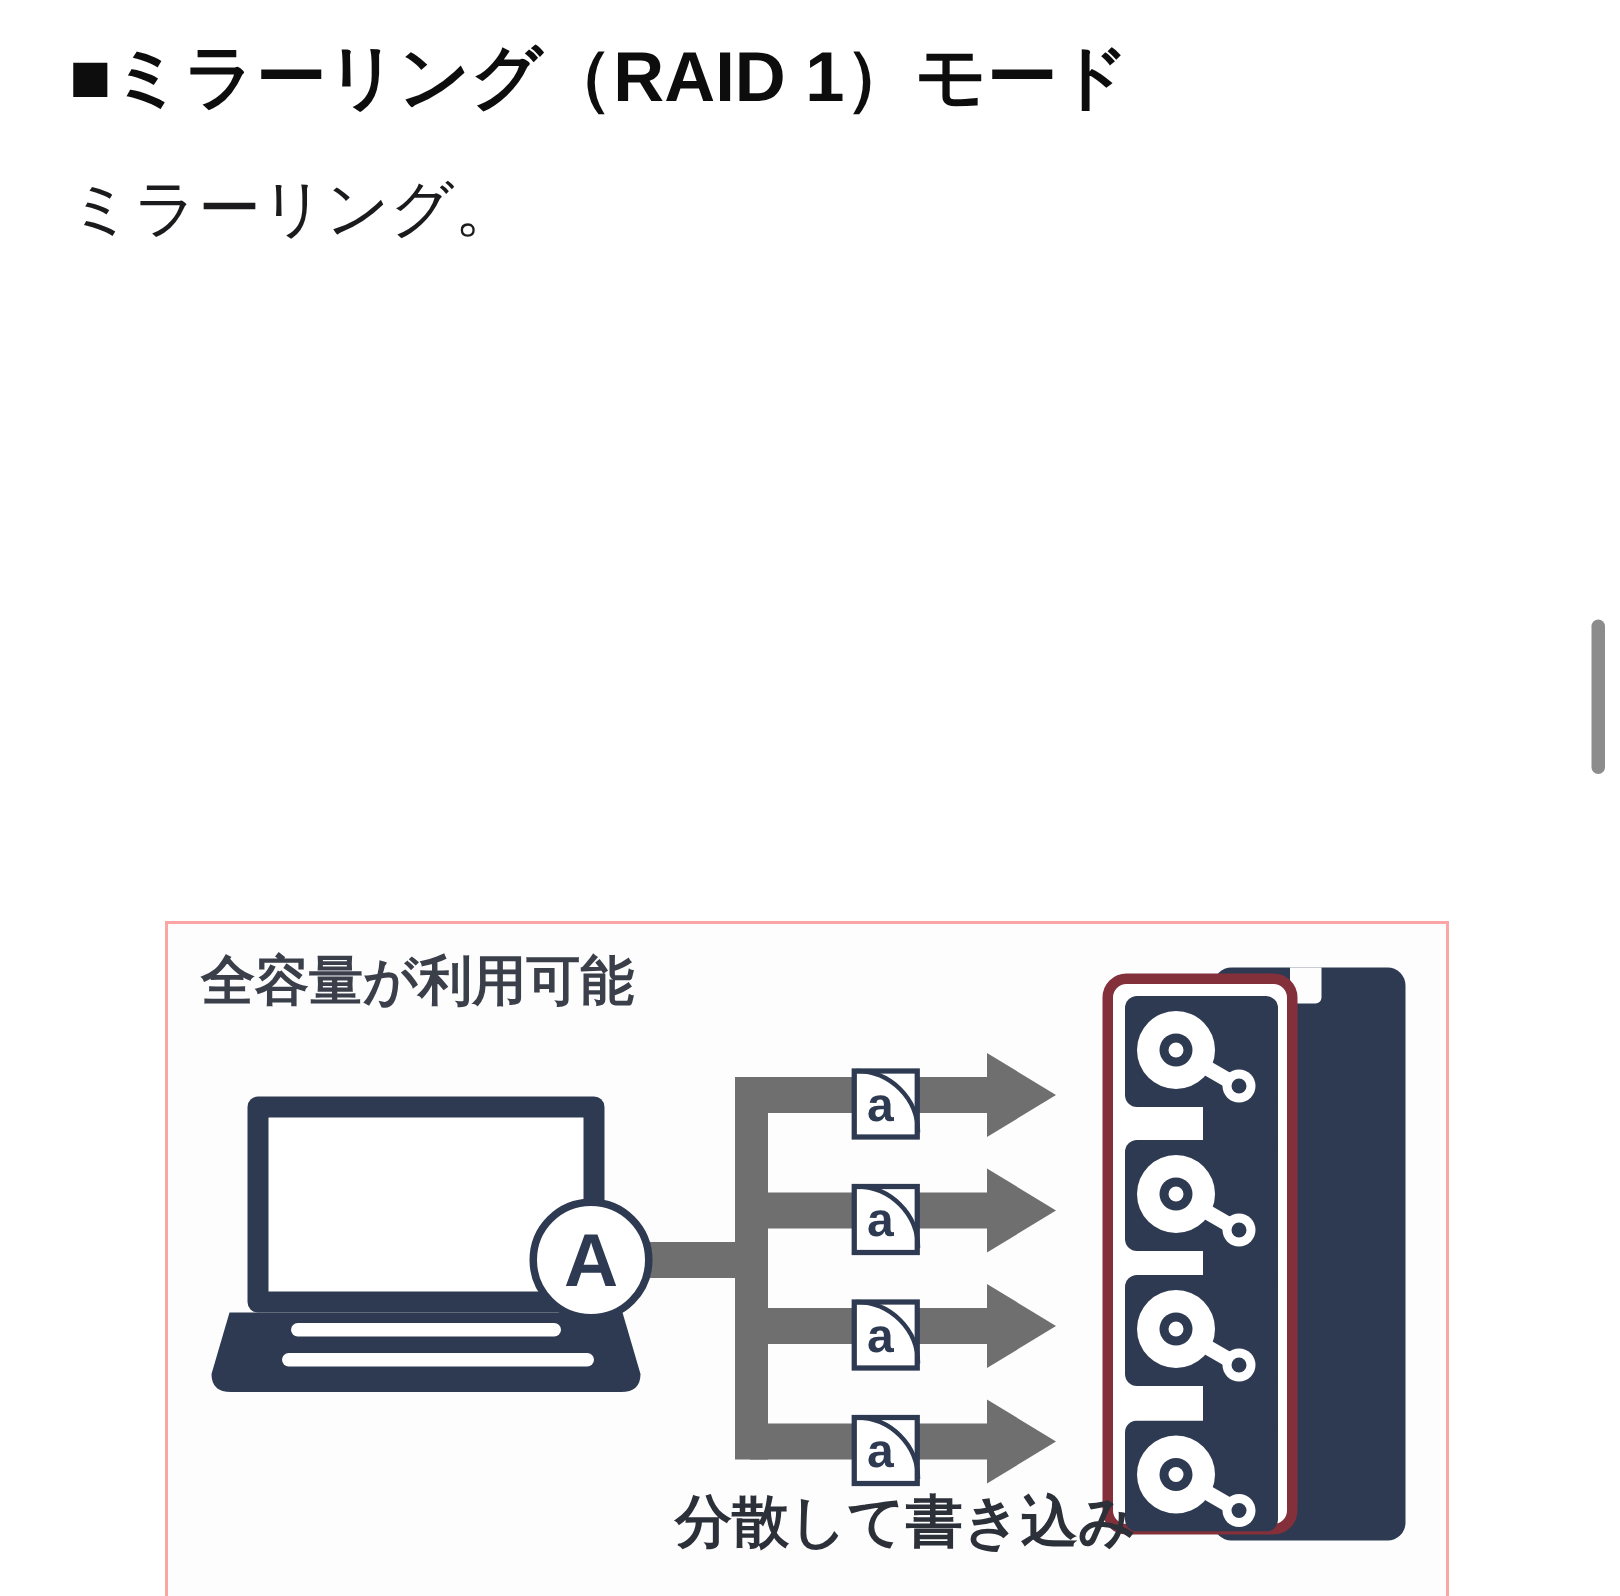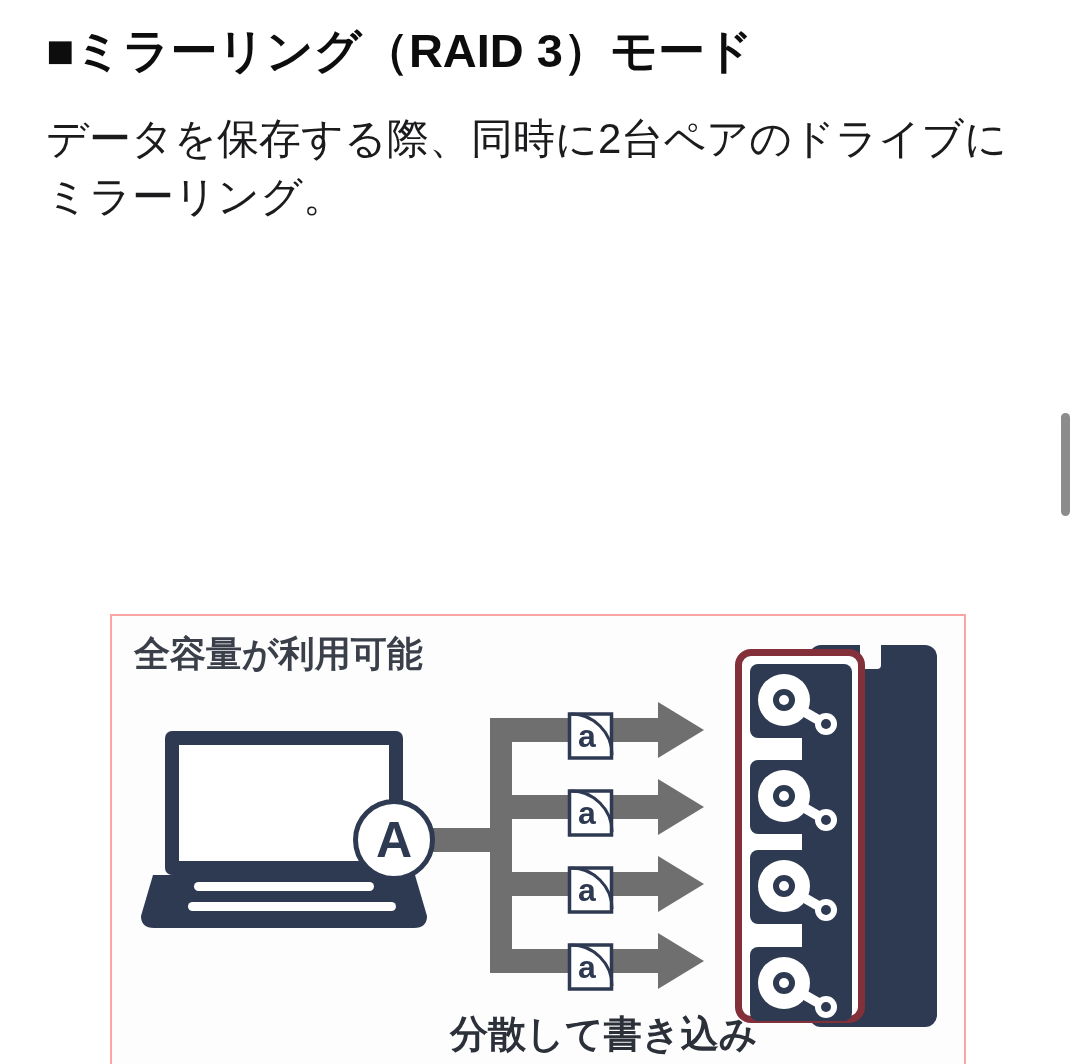--- a/index.html
+++ b/index.html
@@ -24,21 +24,21 @@
   .diagram {
     position:absolute; left:110px; top:614px; width:856px; height:513px;
     background:#fdfdfe; border:2px solid #fca5a5;padding-left:48px;
   }
   .dg-top-label {
     position:absolute; left:22px; top:14px; font-size:36px; font-weight:bold;
     color:#3a3f4a; z-index:5; white-space:nowrap;
   }
   .dg-bottom-label {
     position:absolute; left:338px; top:373px; font-size:38px; font-weight:bold;
-    color:#2c3039; z-index:5; white-space:nowrap;margin-top:20px;
+    color:#2c3039; z-index:5; white-space:nowrap;
   }
   .laptop { position:absolute; left:28px; top:112px; z-index:2; }
   .a-circle {
     position:absolute; left:241px; top:183px; width:82px; height:82px;
     background:#ffffff; border:5px solid #2e3a51; border-radius:50%;
     font-size:50px; font-weight:bold; color:#2e3a51; text-align:center;
     line-height:72px; z-index:3;
   }
   .feeder-bar {
     position:absolute; left:315px; top:212px; width:78px; height:24px;
@@ -71,24 +71,23 @@
     position:absolute; left:690px; top:64px; width:50px; height:324px;
     background:#2e3a51; z-index:3;
   }
   .hdd { position:absolute; left:638px; z-index:4; }
 </style>
 </head>
 <body>
 
 <div class="page">
 
-  <h1 class="heading">■ミラーリング（RAID 3）モード</h1>
+  <h1 class="heading">■ミラーリング（RAID 1）モード</h1>
 
   <div class="body-text">
-    <div class="line">データを保存する際、同時に2台ペアのドライブに</div>
     <div class="line">ミラーリング。</div>
   </div>
 
   <div class="scroll-thumb"></div>
 
   <div class="diagram">
 
     <div class="dg-top-label">全容量が利用可能</div>
 
     <svg class="laptop" width="290" height="203" viewBox="0 0 290 203">

